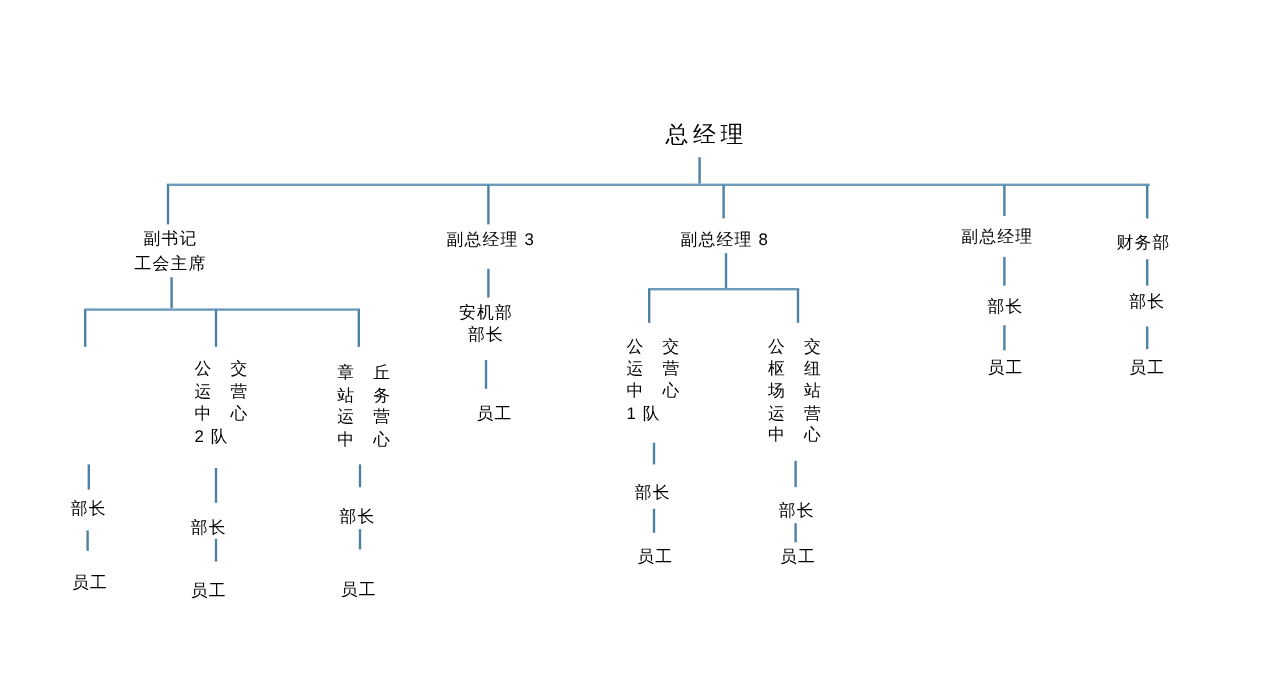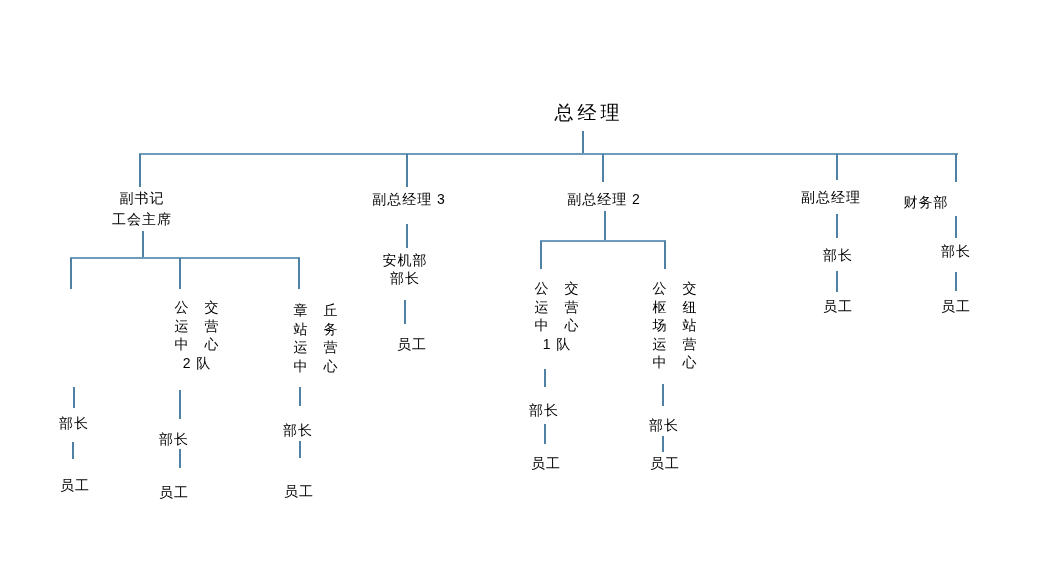--- a/index.html
+++ b/index.html
@@ -14,21 +14,21 @@
   .lbl{
     position:absolute;
     font-size:14px;
     line-height:20px;
     letter-spacing:1px;
     text-align:center;
     white-space:pre-line;
     color:#000000;
   }
   .lbl.block{
-    text-align:center;
+    text-align:left;
     line-height:18.5px;
   }
   .lbl.root{
     font-size:19px;
     letter-spacing:4px;
     line-height:24px;
   }
   .lbl.two{line-height:21px;}
   .vline{
     position:absolute;
@@ -84,23 +84,23 @@
   <div class="vline" style="left:836px;top:271px;height:21px"></div>
 
   <div class="vline" style="left:955px;top:216px;height:22px"></div>
   <div class="vline" style="left:955px;top:272px;height:19px"></div>
 
   <div class="lbl root" style="left:539px;top:101px;width:100px">总经理</div>
 
   <div class="lbl two" style="left:92px;top:188px;width:100px">副书记
 工会主席</div>
   <div class="lbl" style="left:359px;top:189px;width:100px">副总经理 3</div>
-  <div class="lbl" style="left:554px;top:189px;width:100px">副总经理 2</div>
+  <div class="lbl" style="left:554px;top:189px;width:100px">副总经理 8</div>
   <div class="lbl" style="left:781px;top:187px;width:100px">副总经理</div>
-  <div class="lbl" style="left:886px;top:192px;width:80px">财务部</div>
+  <div class="lbl" style="left:913px;top:192px;width:80px">财务部</div>
 
   <div class="lbl block" style="left:162px;top:298px;width:70px">公　交
 运　营
 中　心
 2 队</div>
   <div class="lbl block" style="left:281px;top:301px;width:70px">章　丘
 站　务
 运　营
 中　心</div>
 

